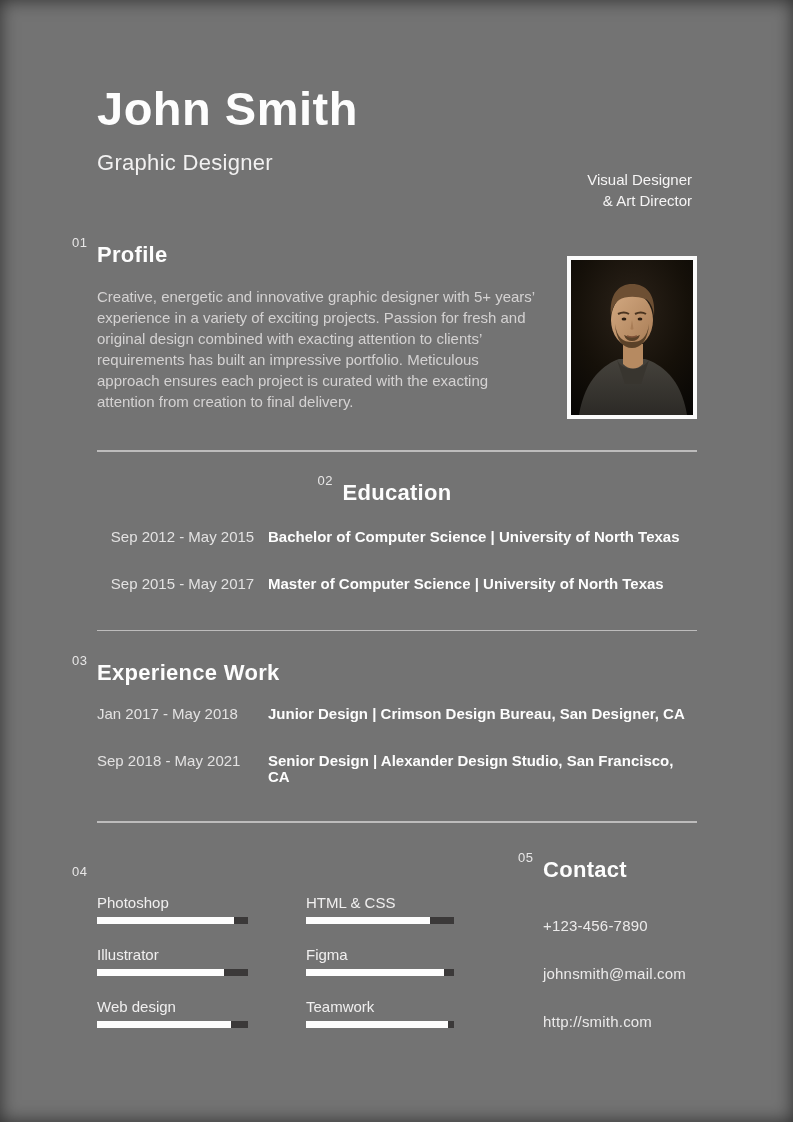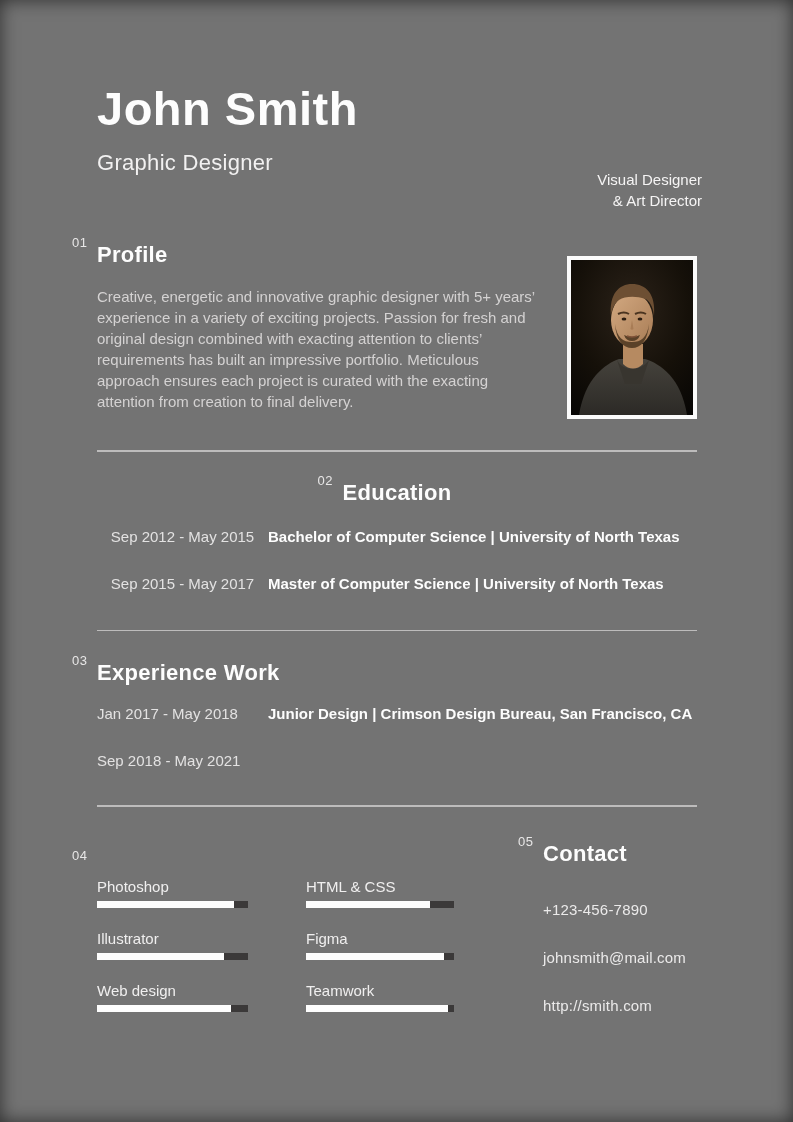--- a/index.html
+++ b/index.html
@@ -11,21 +11,21 @@
     box-shadow:inset 0 0 18px rgba(0,0,0,.6);
     font-family:"Liberation Sans",sans-serif;
     color:#fff;
     overflow:hidden;
   }
   .content{padding:82px 96px 0 97px;}
 
   
   .name{margin:0;font-size:47px;line-height:54px;font-weight:700;letter-spacing:.5px;color:#fdfdfd;}
   .role{margin:14px 0 0 0;font-size:22px;line-height:26px;font-weight:400;color:#f2f1f1;letter-spacing:.3px;}
-  .tagline{position:absolute;top:169px;right:91px;text-align:right;font-size:15px;line-height:21px;color:#f5f4f4;}
+  .tagline{position:absolute;top:169px;right:101px;text-align:right;font-size:15px;line-height:21px;color:#f5f4f4;}
 
   
   .sec-head{position:relative;display:inline-block;margin:0;}
   .sec-num{position:absolute;left:-25px;top:-5px;font-size:13px;color:#e8e7e7;font-weight:400;letter-spacing:.5px;}
   .sec-title{font-size:22px;line-height:28px;font-weight:700;color:#fdfdfd;letter-spacing:.3px;}
 
   
   .sec-profile{margin-top:64px;}
   .profile-text{margin:17px 0 0 0;width:448px;font-size:15px;line-height:21px;color:#d4d2d2;}
   .photo-frame{
@@ -104,24 +104,25 @@
     <hr class="divider d2">
 
     <section class="sec-experience">
       <h2 class="sec-head">
         <span class="sec-num">03</span>
         <span class="sec-title">Experience Work</span>
       </h2>
       <div class="rows exp">
         <div class="t-row">
           <span class="t-date">Jan 2017 - May 2018</span>
-          <span class="t-desc">Junior Design | Crimson Design Bureau, San Francisco, CA</span>
+          <span class="t-desc">Junior Design | Crimson Design Bureau, San Designer, CA</span>
         </div>
         <div class="t-row">
           <span class="t-date">Sep 2018 - May 2021</span>
+          <span class="t-desc">Senior Design | Alexander Design Studio, San Francisco, CA</span>
         </div>
       </div>
     </section>
 
     <hr class="divider d3">
 
     <div class="bottom">
 
       <section class="col-skills">
         <h2 class="sec-head">

